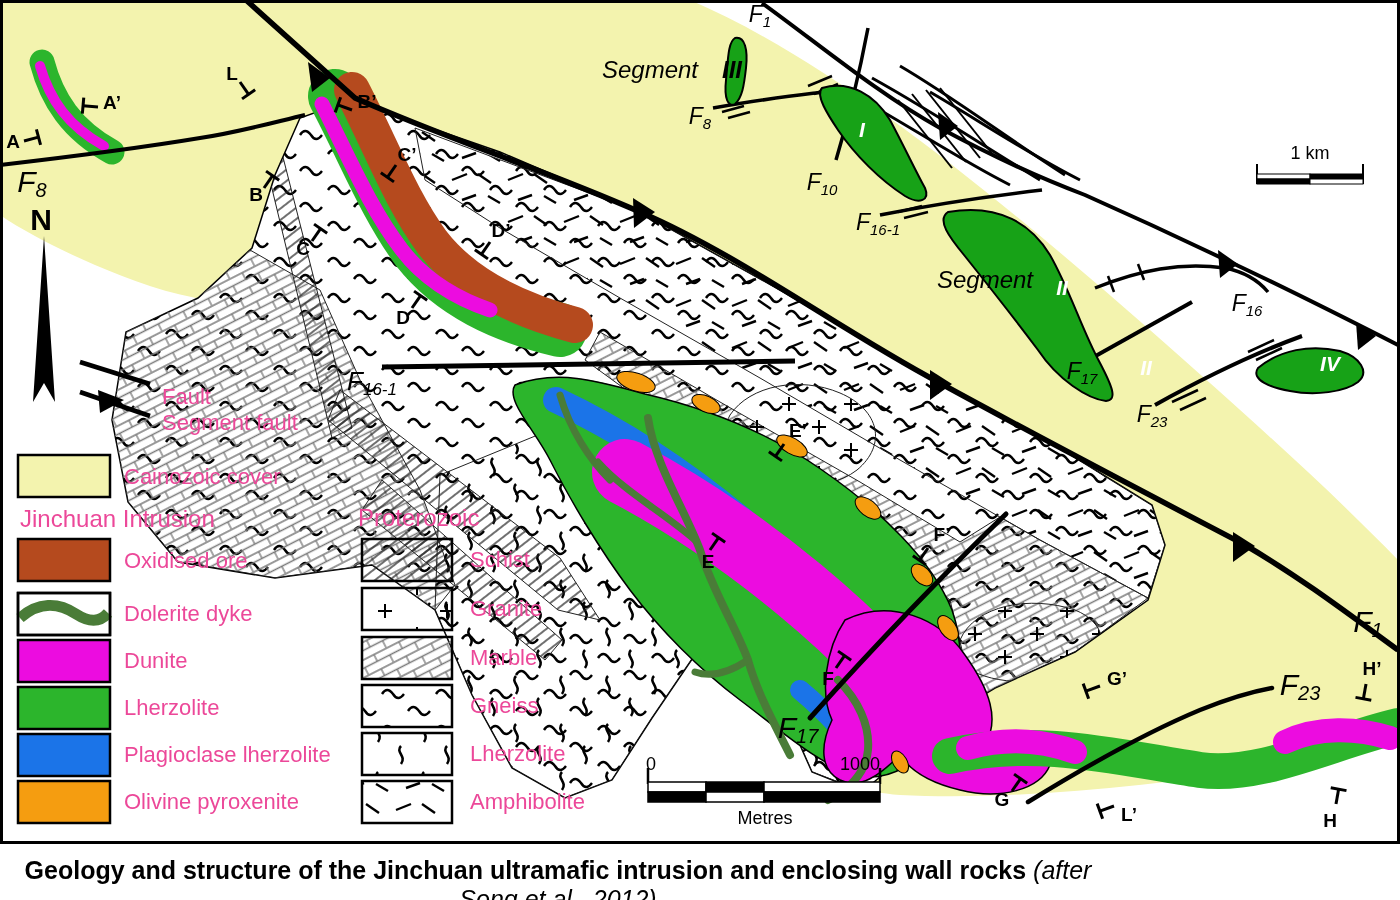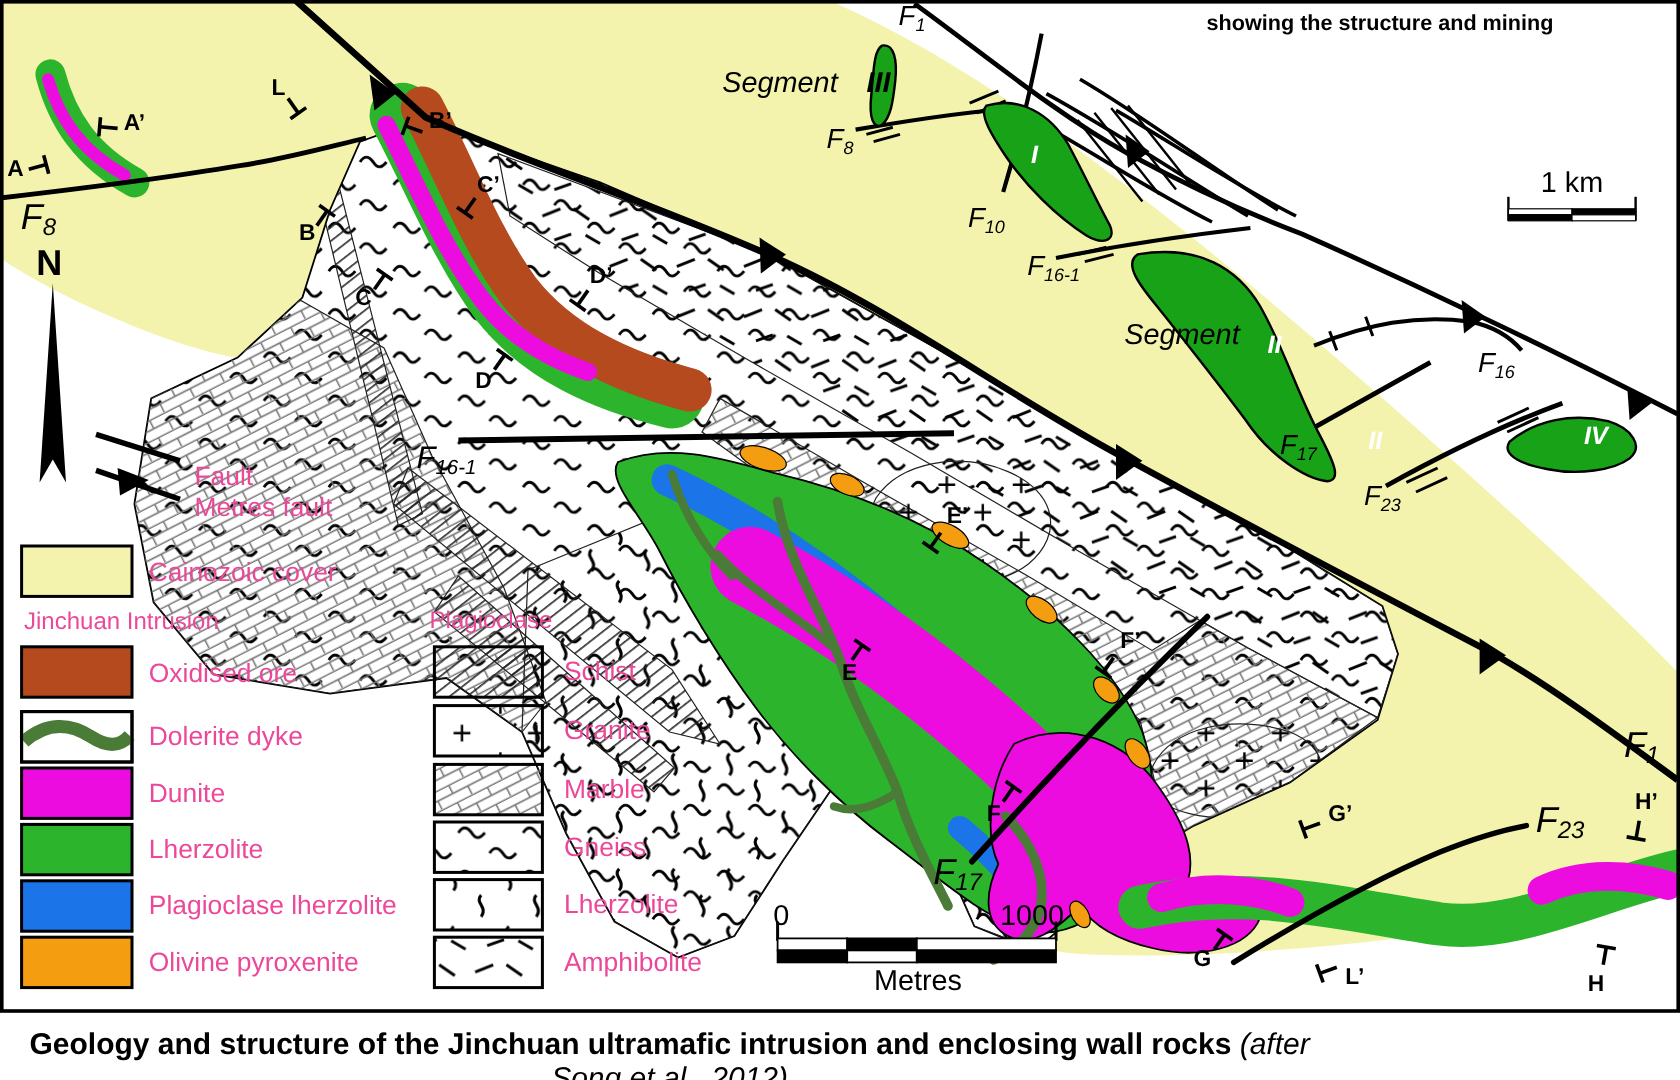--- a/index.html
+++ b/index.html
@@ -3,22 +3,22 @@
 <meta charset="utf-8">
 <style>
   html,body{margin:0;padding:0;background:#ffffff;}
   #stage{position:relative;width:1400px;height:900px;background:#ffffff;overflow:hidden;
          font-family:"Liberation Sans", sans-serif;}
   #mapsvg{position:absolute;left:0;top:0;}
   .lbl{position:absolute;transform:translate(-50%,-50%);white-space:nowrap;color:#000;}
   .lblL{position:absolute;transform:translate(0,-50%);white-space:nowrap;color:#ec4899;}
   .sec{font-weight:bold;font-size:19px;}
   .leg{font-size:22px;}
-  .hdg{font-size:20px;}
-  .num{font-size:24px;}
+  .hdg{font-size:24px;}
+  .num{font-size:18px;}
   .flbl{font-style:italic;}
   .fl-f{font-style:italic;}
   .fl-sub{font-style:italic;vertical-align:-5px;}
   .f-lg .fl-f{font-size:30px;} .f-lg .fl-sub{font-size:20px;}
   .f-md .fl-f{font-size:26px;} .f-md .fl-sub{font-size:17px;}
   .f-sm .fl-f{font-size:23px;} .f-sm .fl-sub{font-size:15px;}
   .inset-title{position:absolute;left:940px;top:8px;width:420px;text-align:center;
                font-weight:bold;font-size:18px;line-height:22px;}
   .segword{font-style:italic;font-size:24px;}
   .segnum{font-style:italic;font-weight:bold;font-size:24px;}
@@ -315,50 +315,49 @@
 <span class="lbl sec" style="left:1372px;top:669px">H’</span>
 <span class="lbl sec" style="left:1330px;top:821px">H</span>
 
 <span class="lbl flbl f-lg" style="left:32px;top:183px"><span class="fl-f">F</span><span class="fl-sub">8</span></span>
 <span class="lbl flbl f-md" style="left:372px;top:383px"><span class="fl-f">F</span><span class="fl-sub">16-1</span></span>
 <span class="lbl flbl f-lg" style="left:798px;top:729px"><span class="fl-f">F</span><span class="fl-sub">17</span></span>
 <span class="lbl flbl f-lg" style="left:1300px;top:686px"><span class="fl-f">F</span><span class="fl-sub">23</span></span>
 <span class="lbl flbl f-lg" style="left:1368px;top:623px"><span class="fl-f">F</span><span class="fl-sub">1</span></span>
 
 <div class="inset-title">
-  <div>showing the structure and mining</div>
 </div>
 <span class="lbl num" style="left:1310px;top:153px">1 km</span>
 <span class="lbl flbl f-sm" style="left:760px;top:15px"><span class="fl-f">F</span><span class="fl-sub">1</span></span>
 <span class="lbl flbl f-sm" style="left:700px;top:117px"><span class="fl-f">F</span><span class="fl-sub">8</span></span>
 <span class="lbl flbl f-sm" style="left:822px;top:183px"><span class="fl-f">F</span><span class="fl-sub">10</span></span>
 <span class="lbl flbl f-sm" style="left:878px;top:223px"><span class="fl-f">F</span><span class="fl-sub">16-1</span></span>
 <span class="lbl flbl f-sm" style="left:1247px;top:304px"><span class="fl-f">F</span><span class="fl-sub">16</span></span>
 <span class="lbl flbl f-sm" style="left:1082px;top:372px"><span class="fl-f">F</span><span class="fl-sub">17</span></span>
 <span class="lbl flbl f-sm" style="left:1152px;top:415px"><span class="fl-f">F</span><span class="fl-sub">23</span></span>
 <span class="lbl segword" style="left:650px;top:70px">Segment</span>
 <span class="lbl segnum" style="left:732px;top:70px">III</span>
 <span class="lbl segwhite" style="left:862px;top:130px">I</span>
 <span class="lbl segword" style="left:985px;top:280px">Segment</span>
 <span class="lbl segwhite" style="left:1062px;top:288px">II</span>
 <span class="lbl segwhite" style="left:1146px;top:368px">II</span>
 <span class="lbl segwhite" style="left:1330px;top:364px">IV</span>
 
 <span class="lbl north" style="left:41px;top:220px">N</span>
 <span class="lblL leg" style="left:162px;top:397px">Fault</span>
-<span class="lblL leg" style="left:162px;top:423px">Metres fault</span>
+<span class="lblL leg" style="left:162px;top:423px">Segment fault</span>
 <span class="lblL leg" style="left:124px;top:477px">Cainozoic cover</span>
 <span class="lblL hdg" style="left:20px;top:519px">Jinchuan Intrusion</span>
 <span class="lblL leg" style="left:124px;top:561px">Oxidised ore</span>
 <span class="lblL leg" style="left:124px;top:614px">Dolerite dyke</span>
 <span class="lblL leg" style="left:124px;top:661px">Dunite</span>
 <span class="lblL leg" style="left:124px;top:708px">Lherzolite</span>
 <span class="lblL leg" style="left:124px;top:755px">Plagioclase lherzolite</span>
 <span class="lblL leg" style="left:124px;top:802px">Olivine pyroxenite</span>
-<span class="lblL hdg" style="left:358px;top:518px">Plagioclase</span>
+<span class="lblL hdg" style="left:358px;top:518px">Proterozoic</span>
 <span class="lblL leg" style="left:470px;top:560px">Schist</span>
 <span class="lblL leg" style="left:470px;top:609px">Granite</span>
 <span class="lblL leg" style="left:470px;top:658px">Marble</span>
 <span class="lblL leg" style="left:470px;top:706px">Gneiss</span>
 <span class="lblL leg" style="left:470px;top:754px">Lherzolite</span>
 <span class="lblL leg" style="left:470px;top:802px">Amphibolite</span>
 
 <span class="lbl num" style="left:651px;top:764px">0</span>
 <span class="lbl num" style="left:860px;top:764px">1000</span>
 <span class="lbl num" style="left:765px;top:818px">Metres</span>

